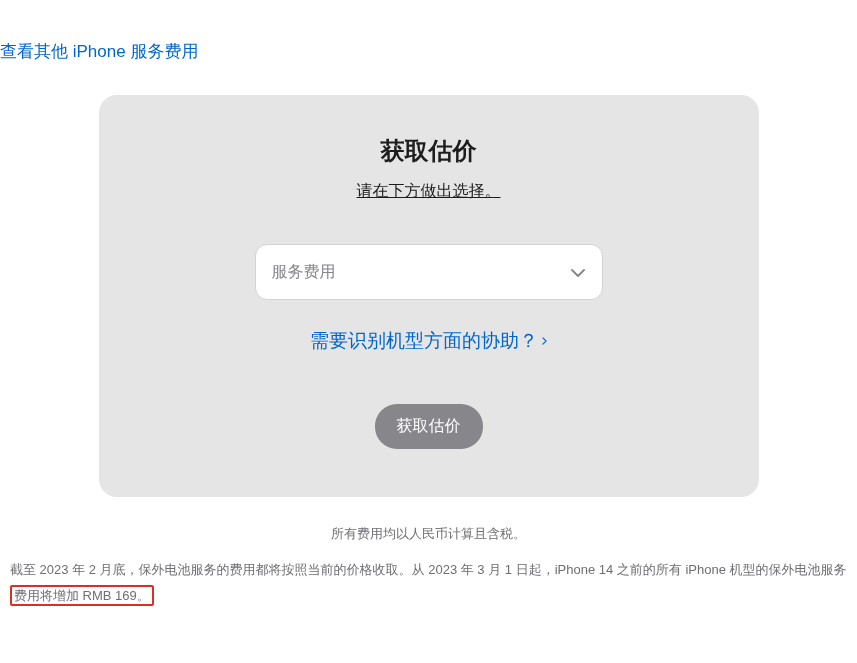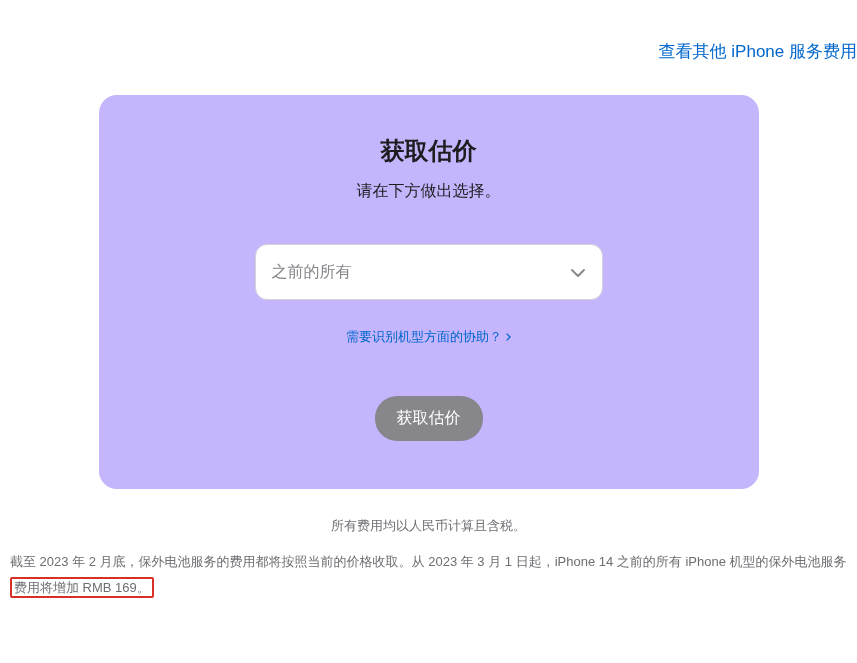--- a/index.html
+++ b/index.html
@@ -8,45 +8,46 @@
       box-sizing: border-box;
     }
     body {
       font-family: -apple-system, BlinkMacSystemFont, "SF Pro Text", "Helvetica Neue", Arial, sans-serif;
       background: #fff;
       width: 857px;
       height: 663px;
       position: relative;
     }
     .top-link {
-      text-align: right;
+      text-align: left;
       color: #0066cc;
       font-size: 17px;
       padding-top: 40px;
       padding-bottom: 32px;
       cursor: pointer;
     }
     .card {
       width: 660px;
       margin: 0 auto;
-      background: #c4b5fd;
+      background: #e5e5e5;
       border-radius: 18px;
       padding: 40px 32px 48px;
       text-align: center;
     }
     .card-title {
       font-size: 24px;
       font-weight: 600;
       color: #1d1d1f;
       margin-bottom: 14px;
     }
     .card-subtitle {
       font-size: 16px;
       color: #1d1d1f;
       margin-bottom: 42px;
+      text-decoration: underline;
     }
     .select-wrapper {
       position: relative;
       width: 348px;
       margin: 0 auto 22px;
     }
     .select-box {
       width: 100%;
       height: 56px;
       background: #fff;
@@ -68,21 +69,21 @@
       top: 50%;
       transform: translateY(-50%);
       pointer-events: none;
     }
     .chevron svg {
       width: 14px;
       height: 8px;
     }
     .help-link {
       color: #0066cc;
-      font-size: 13px;
+      font-size: 19px;
       margin-top: 6px;
       margin-bottom: 50px;
       cursor: pointer;
       display: inline-flex;
       align-items: center;
       gap: 4px;
     }
     .help-link svg {
       width: 5px;
       height: 8px;
@@ -118,21 +119,21 @@
 <body>
 
 <div class="top-link">查看其他 iPhone 服务费用</div>
 
 <div class="card">
   <div class="card-title">获取估价</div>
   <div class="card-subtitle">请在下方做出选择。</div>
 
   <div class="select-wrapper">
     <div class="select-box">
-      <span>之前的所有</span>
+      <span>服务费用</span>
     </div>
     <span class="chevron">
       <svg viewBox="0 0 14 8" fill="none">
           <path d="M1 1l6 6 6-6" stroke="#86868b" stroke-width="1.8" stroke-linecap="round" stroke-linejoin="round"></path>
         </svg>
     </span>
   </div>
 
 
   <div class="help-link">

